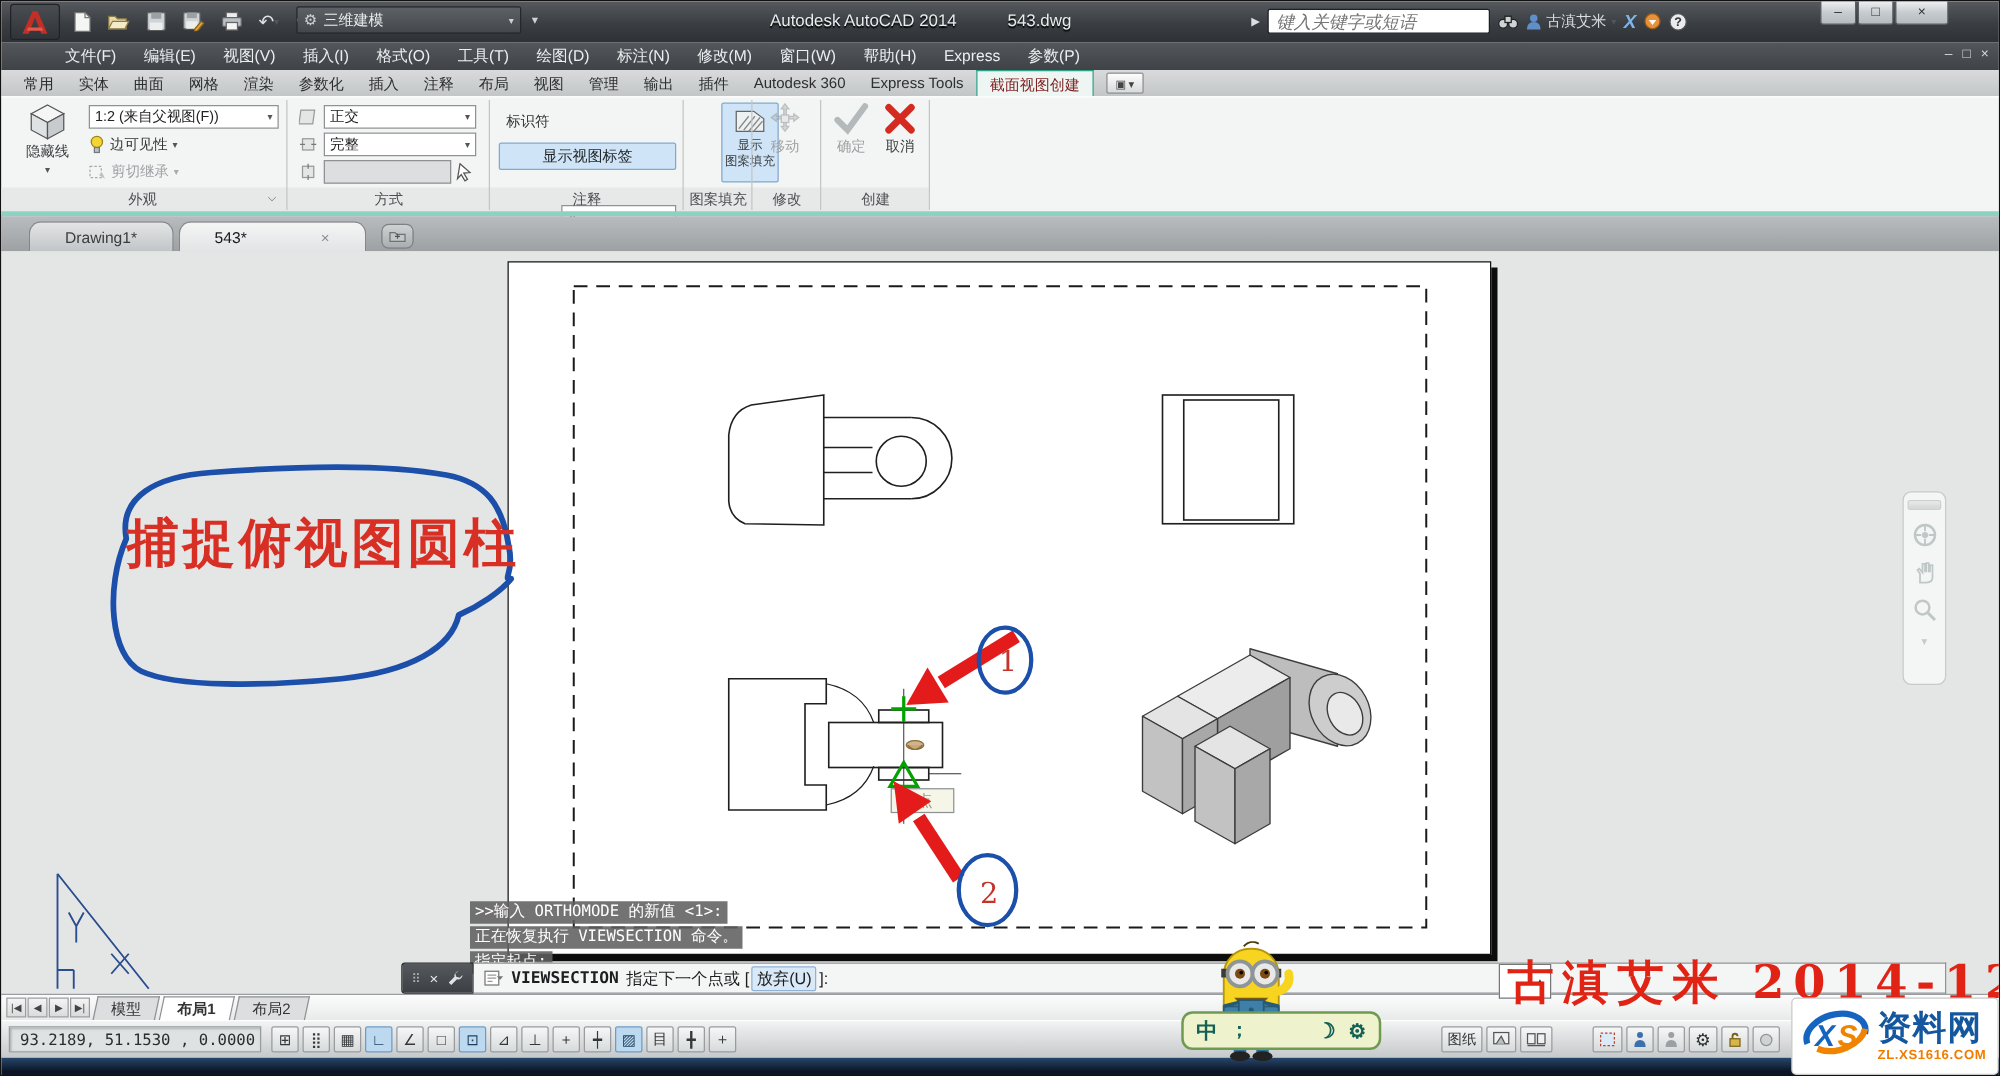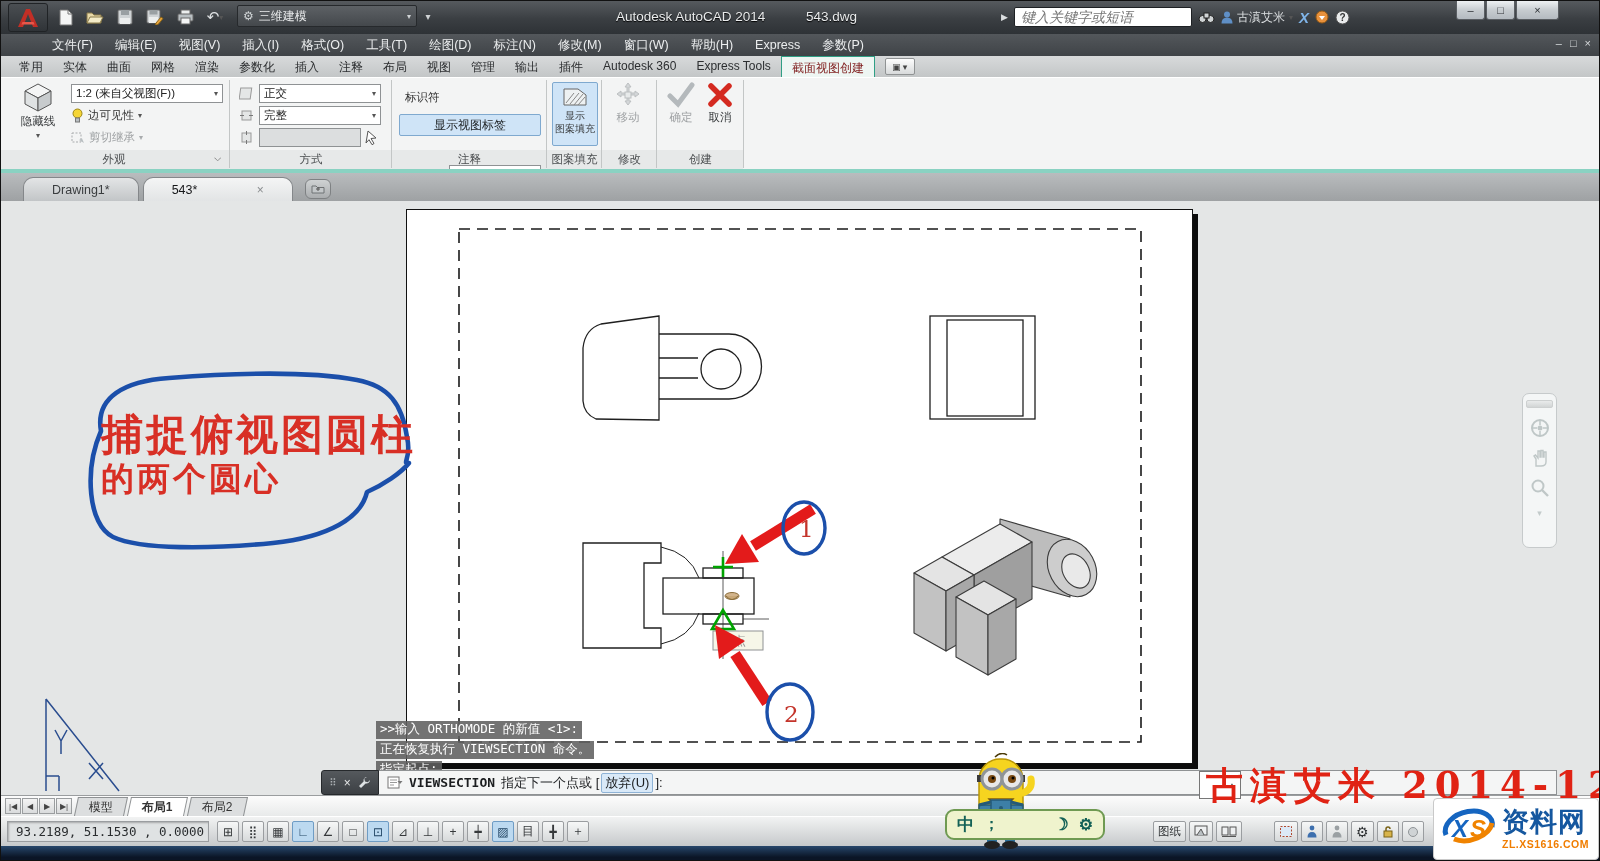--- a/index.html
+++ b/index.html
@@ -384,21 +384,21 @@
       <input class="ident-input" value="A" style="">
     </div>
     <div class="bluebtn" style="left:398px; top:36px; width:142px; height:22px;">
       <span>显示视图标签</span>
     </div>
     <div class="plabel" style="left:392px; width:153px;">
       <span>注释</span>
     </div>
     <div class="psep" style="left:545px;"></div>
 
-    <div class="bigbtn blue" style="left:551px; top:4px; width:46px; height:64px; font-size:10px;">
+    <div class="bigbtn blue" style="left:576px; top:4px; width:46px; height:64px; font-size:10px;">
       <svg width="26" height="24" viewBox="0 0 26 24">
         <path d="M2,6 h14 l8,6 v10 h-22 z" fill="#eef1f2" stroke="#666"></path>
         <path d="M4,20 l8,-10 M8,21 l9,-11 M12,22 l9,-11 M16,22 l7,-8" stroke="#888" stroke-width="1"></path>
       </svg>
       <span>显示</span>
       <span style="margin-top:-3px;">图案填充</span>
     </div>
     <div class="plabel" style="left:547px; width:53px;">
       <span>图案填充</span>
     </div>
@@ -531,21 +531,20 @@
 
       <g stroke="#2a4d8f" stroke-width="1.5" fill="none">
         <path d="M45,498 V590 M45,498 L118,590"></path>
         <path d="M60,540 l-6,-11 M60,540 l6,-11 M60,540 v13"></path>
         <path d="M88,562 l14,16 M102,562 l-14,16"></path>
         <path d="M45,575 h13 M58,575 v15"></path>
       </g>
     </svg>
 
     <div class="note1">捕捉俯视图圆柱</div>
-    <div class="note2">的两个圆心</div>
 
     <div class="hist" style="top:520px;">
       <span class="histline">&gt;&gt;输入 ORTHOMODE 的新值 &lt;1&gt;:</span>
       <span class="histline">正在恢复执行 VIEWSECTION 命令。</span>
       <span class="histline">指定起点:</span>
     </div>
 
     <div class="navbar">
       <span class="ttl"></span>
       <svg width="20" height="20" viewBox="0 0 20 20">

